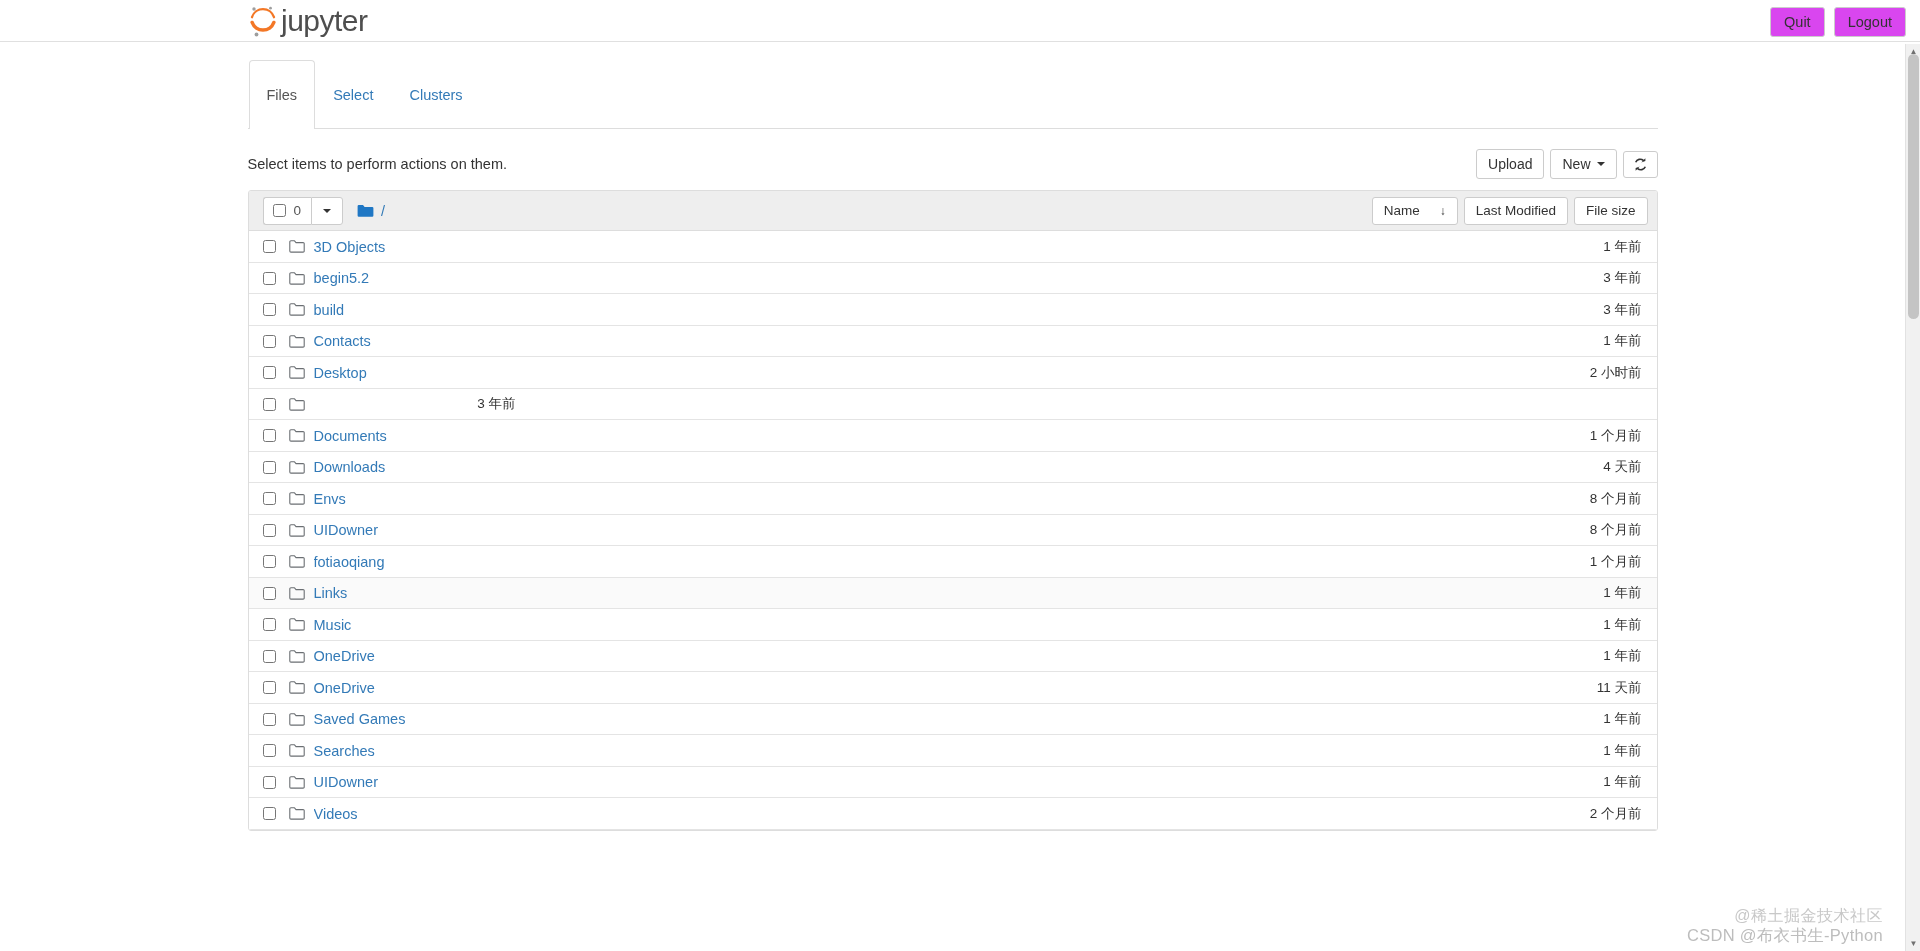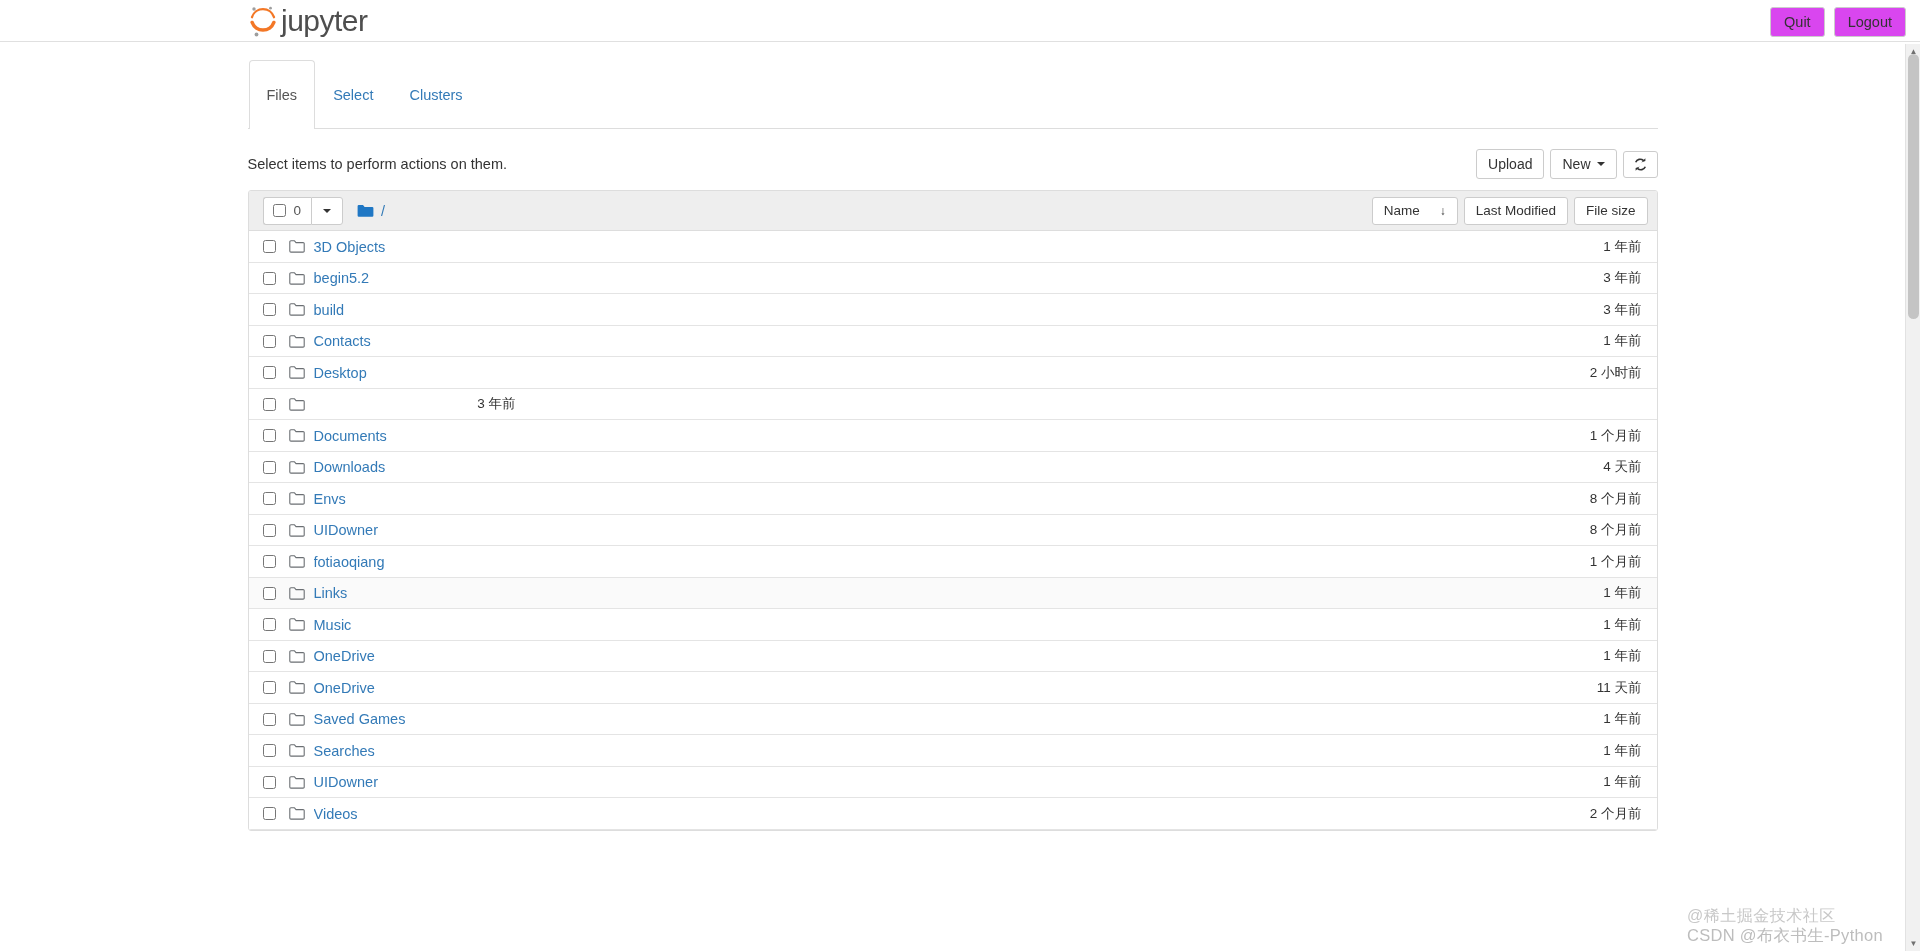--- a/index.html
+++ b/index.html
@@ -271,20 +271,21 @@
     font-size: 13.5px;
     color: #333333;
     padding-right: 6px;
   }
 
   
   .watermark {
     position: absolute;
     right: 22px;
     bottom: 4px;
+    text-align: right;
     pointer-events: none;
     user-select: none;
     line-height: 1.18;
   }
   .wm1 {
     font-size: 16px;
     color: #c8c8c8;
     letter-spacing: 0.5px;
   }
   .wm2 {

